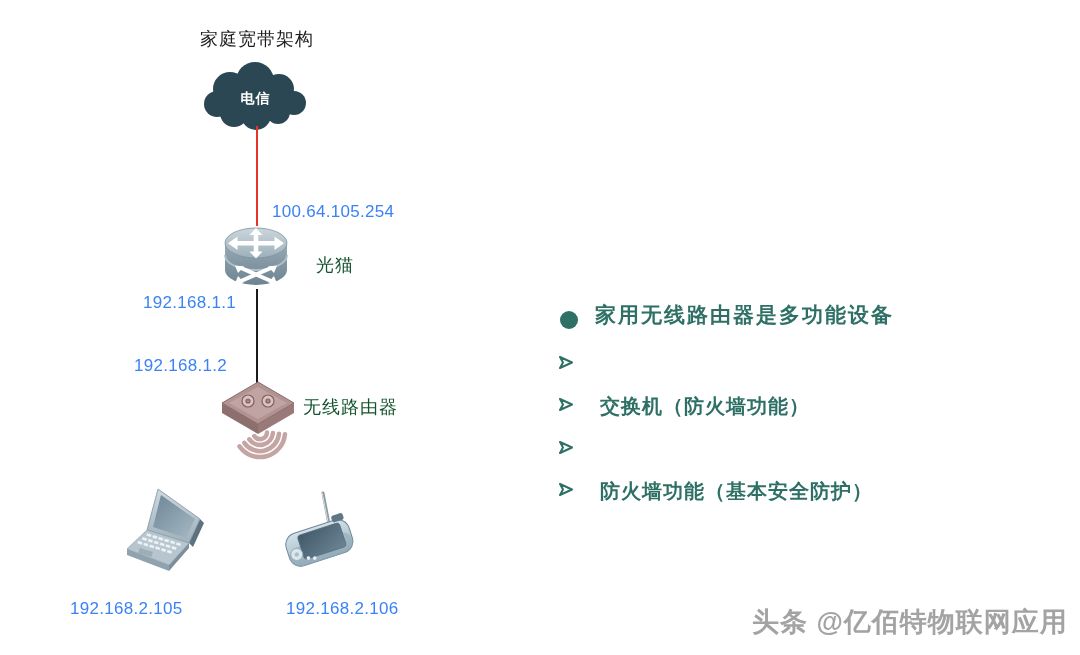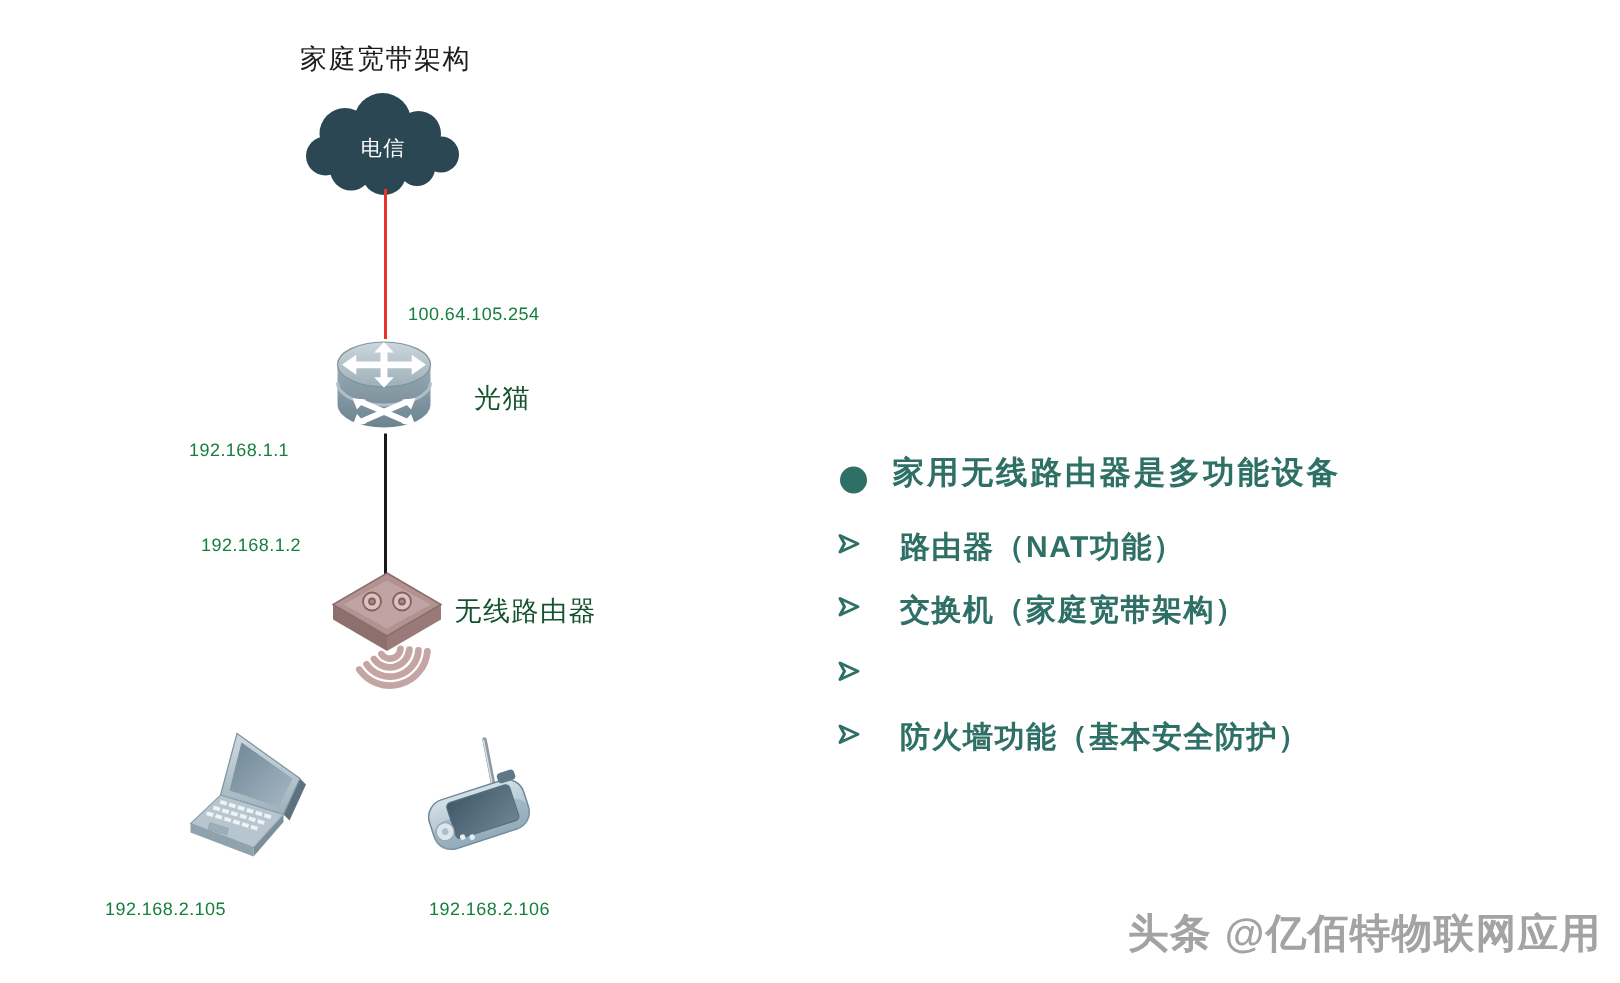--- a/index.html
+++ b/index.html
@@ -1,24 +1,24 @@
 <!DOCTYPE html>
 <html style="--accent: #2e7065; --cloud: #2b4754; --link-red: #e5342a; --link-black: #1a1a1a; --watermark: #a3a3a3;"><head>
 <meta charset="utf-8">
 <style>
   html,body{margin:0;padding:0;}
   body{background:#fff;font-family:"Liberation Sans","DejaVu Sans",sans-serif;}
   .stage{position:relative;width:1080px;height:655px;background:#fff;overflow:hidden;}
   .abs{position:absolute;}
   .diagram-title{left:200px;top:27px;font-size:18px;color:#1c1c1c;letter-spacing:1px;font-weight:500;}
-  .cloud-label{left:198px;top:90px;width:115px;text-align:center;color:#fff;font-size:14px;font-weight:normal;letter-spacing:1px;}
+  .cloud-label{left:198px;top:90px;width:115px;text-align:center;color:#fff;font-size:14px;font-weight:bold;letter-spacing:1px;}
   .link{width:2px;}
   .link.red{left:256px;top:126px;height:100px;background:var(--link-red);}
   .link.black{left:256px;top:289px;height:98px;background:var(--link-black);}
-  .ip{font-size:12px;color:#15803d;letter-spacing:0.3px;}
+  .ip{font-size:17px;color:#3b82f6;letter-spacing:0.3px;}
   .dev-label{font-size:18px;color:#14532d;letter-spacing:1px;}
   .notes-heading{left:595px;top:301px;font-size:21px;font-weight:bold;color:var(--accent);letter-spacing:2px;}
   .bullet-dot{left:560px;top:311px;width:18px;height:18px;border-radius:50%;background:var(--accent);}
   .note-item{font-size:20px;font-weight:600;color:var(--accent);letter-spacing:1px;}
   .note-arrow{width:17px;height:17px;}
   .watermark{left:752px;top:604px;font-size:27px;font-weight:bold;color:var(--watermark);letter-spacing:1px;}
   svg{display:block;}
   .cloud-svg{color:var(--cloud);}
 </style>
 </head>
@@ -75,21 +75,21 @@
     </g>
     <g fill="#ffffff">
       <polygon points="14,43.5 23,44.5 17,51"></polygon>
       <polygon points="56,43.5 47,44.5 53,51"></polygon>
       <polygon points="14,61.5 23,60.5 17,54"></polygon>
       <polygon points="56,61.5 47,60.5 53,54"></polygon>
     </g>
   </svg>
   <div class="abs dev-label" style="left:316px;top:253px;">光猫</div>
 
-  <div class="abs ip" style="left:126px;top:293px;">192.168.1.1</div>
+  <div class="abs ip" style="left:143px;top:293px;">192.168.1.1</div>
 
   <div class="abs link black"></div>
 
   <div class="abs ip" style="left:134px;top:356px;">192.168.1.2</div>
 
   <svg class="abs" style="left:216px;top:378px;" width="85" height="85" viewBox="0 0 85 85">
     <polygon points="6,25 42,46 42,56 6,35" fill="#8d6f6e"></polygon>
     <polygon points="78,25 42,46 42,56 78,35" fill="#9a7a79"></polygon>
     <polygon points="42,4 78,25 42,46 6,25" fill="#b29392" stroke="#8a6c6b" stroke-width="1"></polygon>
     <polygon points="42,9 71,25 42,41 13,25" fill="#c0a4a3"></polygon>
@@ -175,26 +175,25 @@
 
   <div class="abs ip" style="left:70px;top:599px;">192.168.2.105</div>
   <div class="abs ip" style="left:286px;top:599px;">192.168.2.106</div>
 
   <div class="abs bullet-dot"></div>
   <div class="abs notes-heading">家用无线路由器是多功能设备</div>
 
   <svg class="abs note-arrow" style="left:558px;top:354px;" viewBox="0 0 17 17">
     <polygon points="2,3 14,8.5 2,14 5,8.5" fill="none" stroke="var(--accent)" stroke-width="2" stroke-linejoin="round"></polygon>
   </svg>
-  <div class="abs note-item" style="left:600px;top:351px;">路由器（NAT功能）</div>
 
   <svg class="abs note-arrow" style="left:558px;top:396px;" viewBox="0 0 17 17">
     <polygon points="2,3 14,8.5 2,14 5,8.5" fill="none" stroke="var(--accent)" stroke-width="2" stroke-linejoin="round"></polygon>
   </svg>
-  <div class="abs note-item" style="left:600px;top:393px;">交换机（家庭宽带架构）</div>
+  <div class="abs note-item" style="left:600px;top:393px;">交换机（防火墙功能）</div>
 
   <svg class="abs note-arrow" style="left:558px;top:439px;" viewBox="0 0 17 17">
     <polygon points="2,3 14,8.5 2,14 5,8.5" fill="none" stroke="var(--accent)" stroke-width="2" stroke-linejoin="round"></polygon>
   </svg>
 
   <svg class="abs note-arrow" style="left:558px;top:481px;" viewBox="0 0 17 17">
     <polygon points="2,3 14,8.5 2,14 5,8.5" fill="none" stroke="var(--accent)" stroke-width="2" stroke-linejoin="round"></polygon>
   </svg>
   <div class="abs note-item" style="left:600px;top:478px;">防火墙功能（基本安全防护）</div>
 

